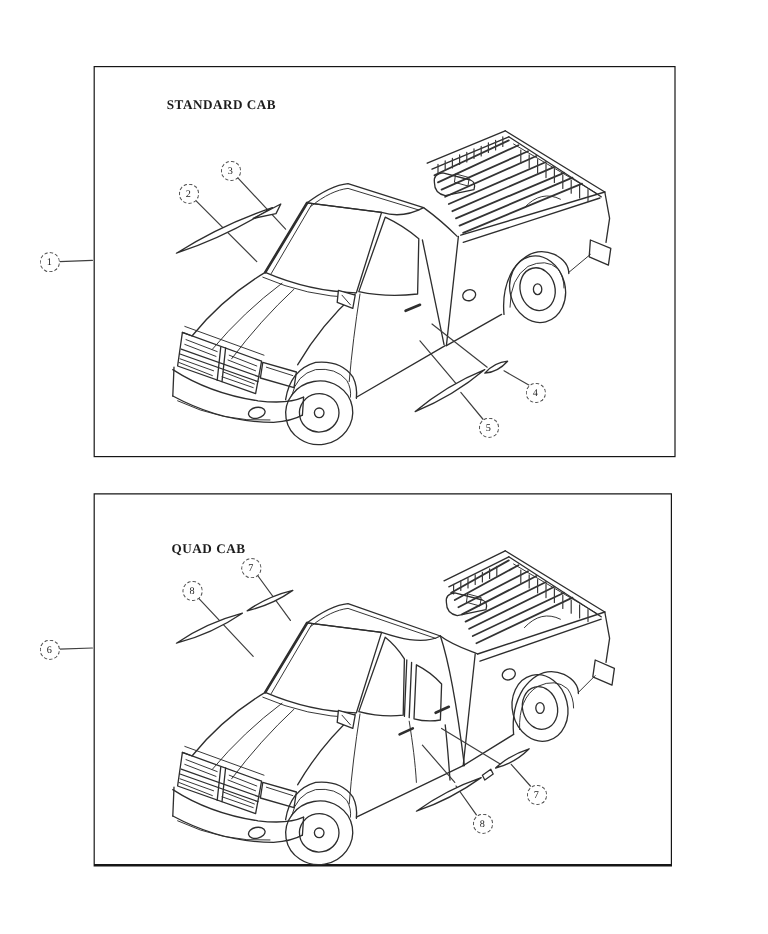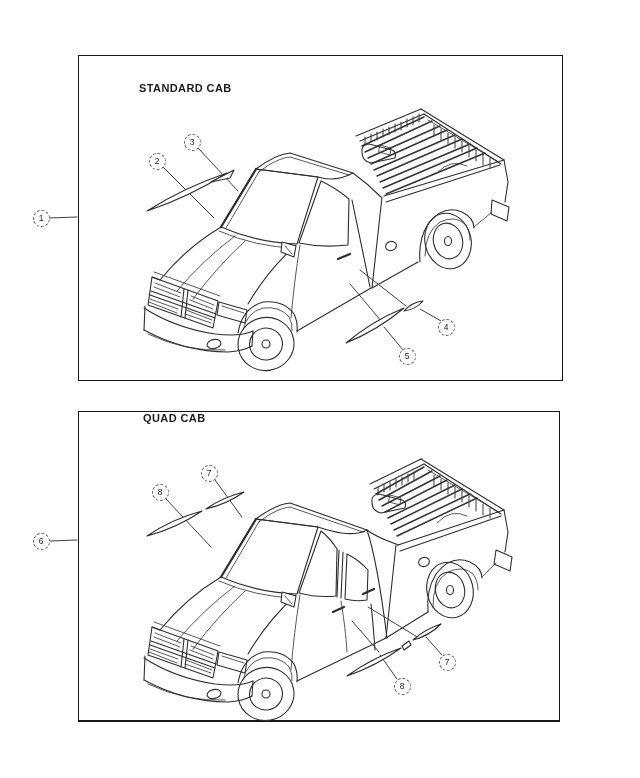--- a/index.html
+++ b/index.html
@@ -1,30 +1,30 @@
 <!DOCTYPE html>
 <html><head>
 <meta charset="utf-8">
 <style>
   html,body{margin:0;padding:0;background:#ffffff;}
   .stage{
     position:relative;width:640px;height:778px;background:#ffffff;overflow:hidden;
-    font-family:Liberation Sans, sans-serif;
+    font-family:Liberation Serif, serif;
   }
   .panel{
     position:absolute;border:1.5px solid #161616;background:transparent;box-sizing:border-box;
   }
   .panel.p1{left:78px;top:55px;width:485px;height:326px;}
   .panel.p2{left:78px;top:411px;width:482px;height:311px;border-bottom-width:2.5px;}
   .panel-title{
     position:absolute;font-size:11px;letter-spacing:.4px;color:#1c1c1c;font-weight:600;
     white-space:nowrap;
   }
   .title1{left:139px;top:82px;}
-  .title2{left:143px;top:412px;}
+  .title2{left:143px;top:452px;}
   svg.art{position:absolute;left:0;top:0;}
   .ln path,.ln line,.ln ellipse,.ln circle{
     stroke:#2e2e2e;fill:none;stroke-width:1.1;stroke-linecap:round;stroke-linejoin:round;
   }
   .ln .thick{stroke-width:2.2;}
   .ln .thin{stroke-width:.8;}
   .ln .slat{stroke-width:1.5;stroke:#333;}
   .ln .tick{stroke-width:1;stroke:#3a3a3a;}
   .ln .lead{stroke:#3f3f3f;stroke-width:1;}
   .ln .strip{fill:#ffffff;stroke:#2e2e2e;stroke-width:1.1;}

